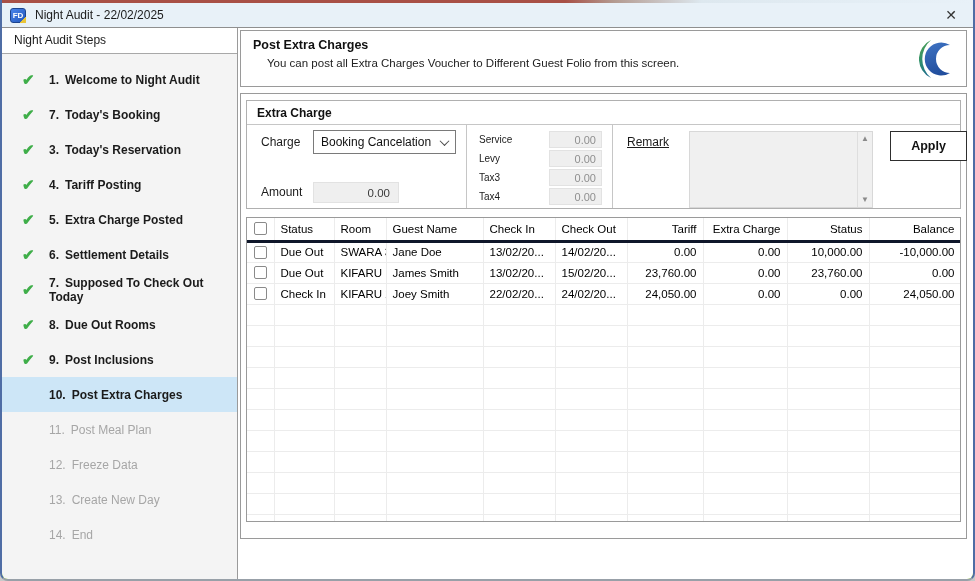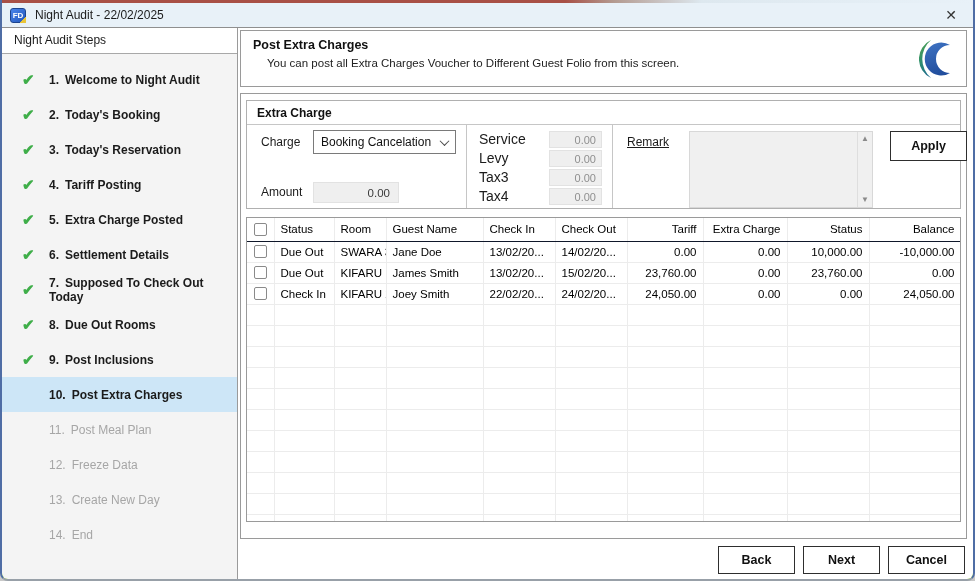--- a/index.html
+++ b/index.html
@@ -71,21 +71,21 @@
   .select.charge { width:145px; }
   .chev { width:7px; height:7px; border-right:1.4px solid #4a4a4a; border-bottom:1.4px solid #4a4a4a;
     transform:rotate(45deg) translate(-1px,-1px); margin-left:auto; flex:none; }
   .dis-input { background:#efefef; border:1px solid #e2e2e2; color:#3a3a3a;
     font-size:11.5px; text-align:right; padding:0 8px; }
   .amount { width:86px; height:21px; line-height:20px; }
 
   .gb-sec2 { width:146px; flex:none; border-right:1px solid #c6c6c6;
     padding:5px 10px 3px 12px; display:flex; flex-direction:column; justify-content:space-between; }
   .trow { display:flex; align-items:center; height:18px; }
-  .tlabel { font-size:14px; color:#1b1b1b; }
+  .tlabel { font-size:10px; color:#1b1b1b; }
   .tfield { width:53px; margin-left:auto; height:17px; line-height:16px;
     background:#efefef; border:1px solid #e2e2e2; color:#8f8f8f; font-size:11px;
     text-align:right; padding:0 5px; }
 
   .gb-sec3 { flex:1; padding:6px 12px 6px 14px; display:flex; align-items:flex-start; }
   .remark-label { font-size:12px; color:#1b1b1b; width:62px; padding-top:4px; flex:none;text-decoration:underline; }
   .remark-box { width:184px; height:77px; background:#f0f0f0; border:1px solid #d8d8d8;
     position:relative; flex:none; }
   .remark-scroll { position:absolute; top:0; right:0; width:15px; height:100%;
     border-left:1px solid #dedede; background:#f0f0f0;
@@ -93,21 +93,21 @@
     padding:3px 0; color:#8a8a8a; font-size:8px; line-height:1; }
   .apply-btn { margin-left:17px; width:77px; height:30px; background:#fff;
     border:1.5px solid #2e2e2e; font-size:12.5px; font-weight:bold; color:#111;
     display:flex; align-items:center; justify-content:center; }
 
   
   .table-wrap { margin-top:8px; border:1px solid #9a9a9a; height:305px; overflow:hidden; }
   table { border-collapse:collapse; width:100%; table-layout:fixed; font-size:11.5px; color:#000; }
   th, td { border-right:1px solid #ececec; border-bottom:1px solid #ececec;
     height:21px; padding:0 6px; overflow:hidden; white-space:nowrap; text-align:left; font-weight:400; }
-  thead th { height:23px; border-bottom:1px solid #0f172a; }
+  thead th { height:23px; border-bottom:3px solid #0f172a; }
   .num { text-align:right; }
   col.c0{width:27px} col.c1{width:60px} col.c2{width:52px} col.c3{width:97px}
   col.c4{width:72px} col.c5{width:72px} col.c6{width:76px} col.c7{width:84px}
   col.c8{width:82px} col.c9{width:92px}
   .cb { width:13px; height:13px; border:1px solid #8a8a8a; border-radius:2px; background:#fff; margin:0 auto; }
 
   
   .footer { flex:none; display:flex; justify-content:flex-end; gap:8px; padding:7px 2px 0 0; }
   .btn { width:77px; height:28px; background:#fff; border:1.5px solid #2e2e2e;
     font-size:12.5px; font-weight:bold; color:#111;
@@ -129,21 +129,21 @@
 
     <div class="sidebar">
       <div class="sidebar-header">Night Audit Steps</div>
       <div class="steps">
           <div class="step done">
             <span class="check">✔</span>
             <span>1. Welcome to Night Audit</span>
           </div>
           <div class="step done">
             <span class="check">✔</span>
-            <span>2. Today's Booking</span>
+            <span>7. Today's Booking</span>
           </div>
           <div class="step done">
             <span class="check">✔</span>
             <span>3. Today's Reservation</span>
           </div>
           <div class="step done">
             <span class="check">✔</span>
             <span>4. Tariff Posting</span>
           </div>
           <div class="step done">
@@ -470,21 +470,16 @@
                   <td>&nbsp;</td>
                   <td>&nbsp;</td>
                   <td>&nbsp;</td>
                 </tr>
               </tbody>
           </table>
         </div>
 
       </div>
 
-      <div class="footer">
-        <div class="btn">Back</div>
-        <div class="btn">Next</div>
-        <div class="btn">Cancel</div>
-      </div>
 
     </div>
   </div>
 </div>
 
 </body></html>

